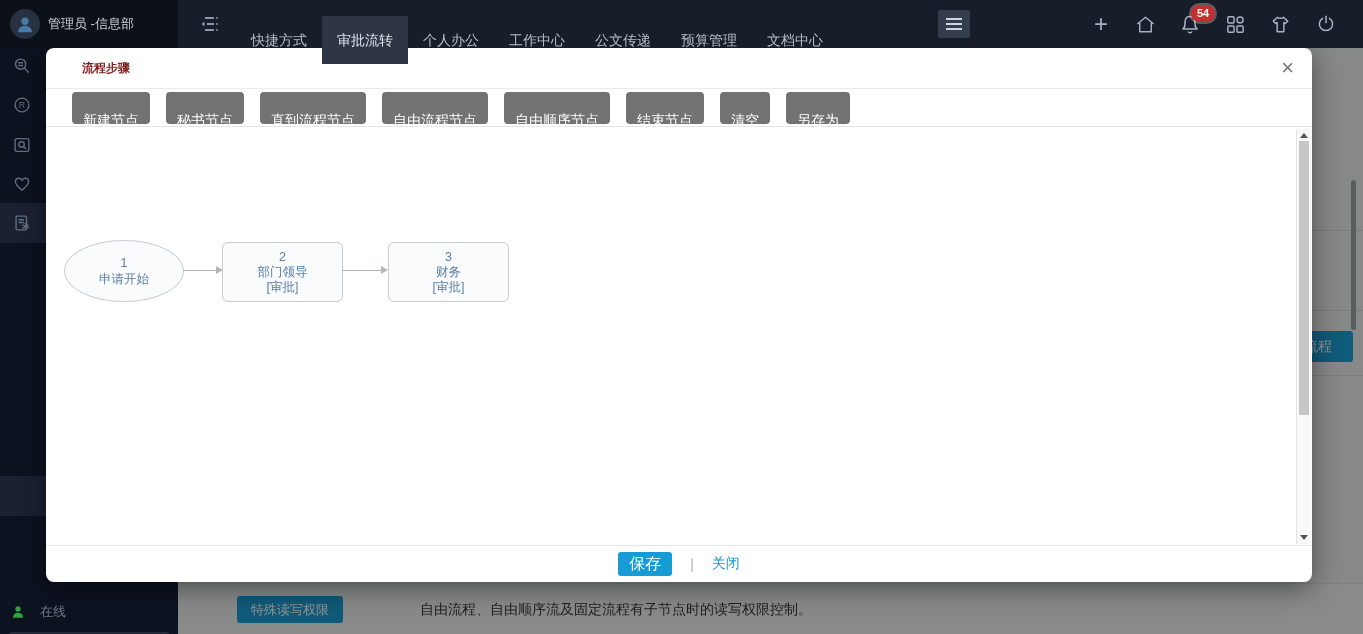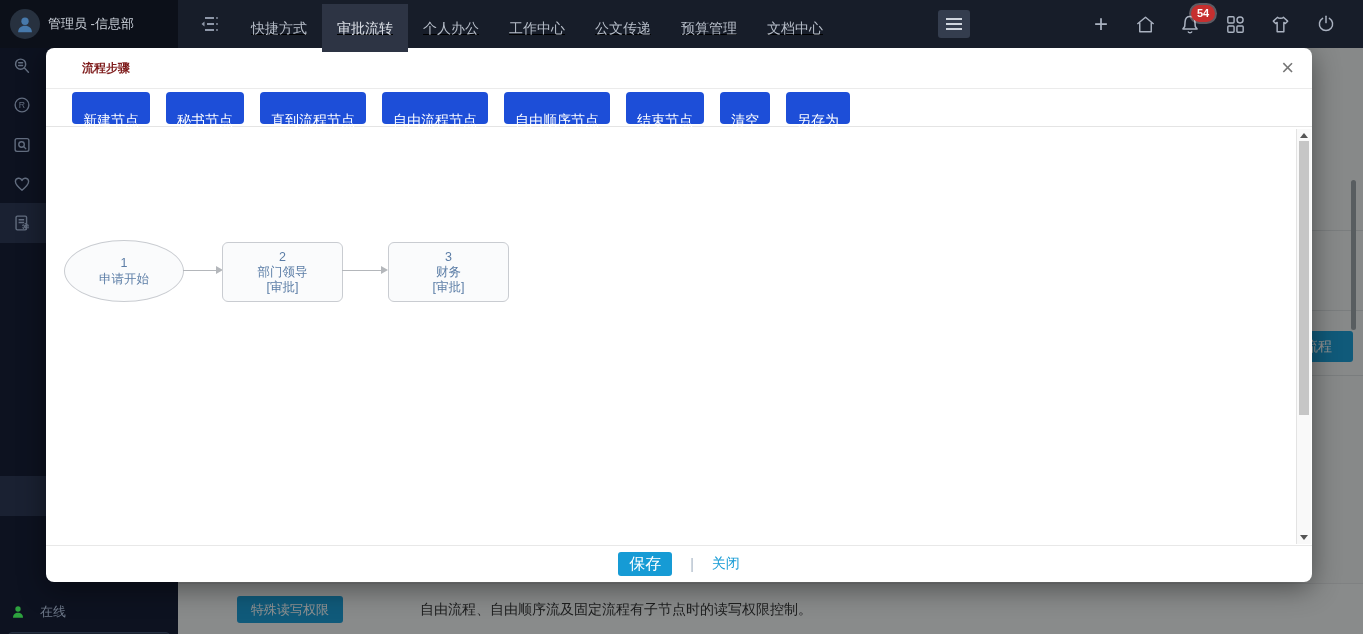--- a/index.html
+++ b/index.html
@@ -7,21 +7,21 @@
     font-family:"Liberation Sans","DejaVu Sans",sans-serif;background:#0d1220;}
   .abs{position:absolute;}
 
   
   .header{left:0;top:0;width:1363px;height:48px;background:#171d29;z-index:50;}
   .header-left{left:0;top:0;width:178px;height:48px;background:#0c1019;}
   .avatar{left:10px;top:9px;width:30px;height:30px;border-radius:50%;background:#27313f;
     display:flex;align-items:center;justify-content:center;overflow:hidden;}
   .username{left:48px;top:0;height:48px;line-height:48px;color:#ccd2db;font-size:13px;white-space:nowrap;}
   .collapse-ic{left:197px;top:13px;}
-  .nav{left:236px;top:4px;height:48px;display:flex;text-decoration:underline;}
+  .nav{left:236px;top:16px;height:48px;display:flex;}
   .nav-item{height:48px;line-height:48px;padding:0 15px;font-size:14px;color:#b7bec9;cursor:pointer;white-space:nowrap;}
   .nav-item.active{background:#2d3444;color:#dde1e8;}
   .burger{left:938px;top:10px;width:32px;height:28px;background:#343d4e;border-radius:3px;
     display:flex;flex-direction:column;justify-content:center;align-items:center;gap:3px;}
   .burger i{display:block;width:16px;height:2px;background:#cfd5de;}
   .hicon{top:12px;width:24px;height:24px;display:flex;align-items:center;justify-content:center;color:#aab2c0;}
   .plus-ic{left:1089px;font-size:24px;font-weight:300;line-height:24px;}
   .badge{left:1191px;top:5px;height:15px;min-width:14px;padding:1px 5px;background:#c62f2f;
     border-radius:10px;box-shadow:0 0 0 2px rgba(255,235,235,.30);color:#fff;font-size:11px;
     font-weight:bold;line-height:15px;text-align:center;z-index:2;}
@@ -51,21 +51,21 @@
   .overlay{left:178px;top:48px;width:1185px;height:586px;background:rgba(8,10,12,.45);z-index:20;}
 
   
   .modal{left:46px;top:48px;width:1266px;height:534px;background:#fff;border-radius:8px;z-index:30;
     box-shadow:0 6px 28px rgba(0,0,0,.45);}
   .modal-hd{left:0;top:0;width:1266px;height:40px;border-bottom:1px solid #ebebeb;}
   .modal-title{left:28px;top:0;height:40px;line-height:40px;font-size:12px;font-weight:bold;color:#7f1d1d;margin-left:8px;}
   .modal-close{right:18px;top:7px;font-size:22px;color:#777;cursor:pointer;line-height:26px;}
   .toolbar{left:0;top:41px;width:1266px;height:38px;border-bottom:1px solid #e4e4e4;
     display:flex;align-items:center;padding-left:26px;box-sizing:border-box;gap:16px;}
-  .tb-btn{height:25px;line-height:25px;padding:16px 11px;background:#1d4ed8;border:none;border-radius:4px;
+  .tb-btn{height:25px;line-height:25px;padding:16px 11px;background:#737373;border:none;border-radius:4px;
     color:#fff;font-size:14px;cursor:pointer;white-space:nowrap;
     font-family:Liberation Sans, sans-serif;}
   .canvas{left:0;top:80px;width:1266px;height:417px;overflow:hidden;}
 
   .node{border:1px solid #c9ccd1;background:#fafbfc;color:#5b7da6;font-size:12.5px;text-align:center;
     display:flex;flex-direction:column;align-items:center;justify-content:center;line-height:16px;cursor:pointer;}
   .node-ellipse{left:18px;top:112px;width:118px;height:60px;border-radius:50%;}
   .node-rect{top:114px;width:119px;height:58px;border-radius:6px;line-height:15px;}
   .node2{left:176px;}
   .node3{left:342px;}

